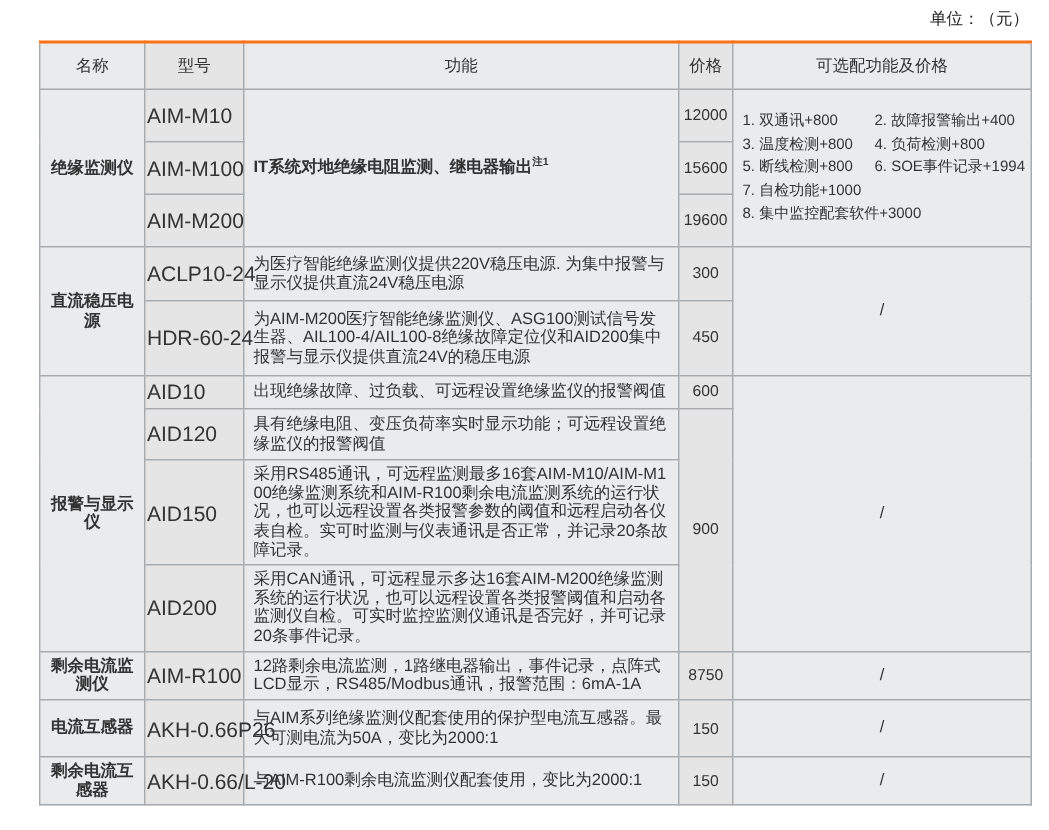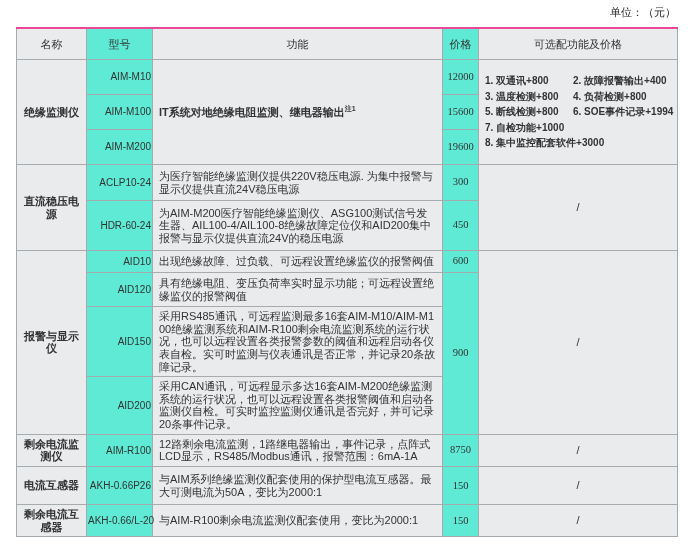--- a/index.html
+++ b/index.html
@@ -1,40 +1,40 @@
 <!DOCTYPE html>
 <html><head>
 <meta charset="utf-8">
 <style>
   html,body{margin:0;padding:0;}
   body{
     width:699px;height:553px;overflow:hidden;background:#ffffff;
     font-family:"Liberation Sans","DejaVu Sans",sans-serif;color:#333;
   }
-  .wrap{margin:5px 12px 0 16px;width:661px;}
+  .wrap{margin:5px 12px 0 26px;width:661px;}
   .unit{ text-align:right;font-size:11px;color:#222;margin:3px 1px 7px 0;}
   table{
     border-collapse:collapse;width:661px;table-layout:fixed;
-    border-top:2px solid #ec4899;
+    border-top:2px solid #f97316;
   }
   td,th{
     border:1px solid #a6abb0;
     font-size:11px;line-height:1.15;padding:3px 6px;
     vertical-align:middle;word-break:break-all;
   }
   tr.hdr th{font-weight:normal;height:26px;text-align:center;padding:2px;}
   .g{background:#e9ebed;}
-  .w{background:#5eead4;}
+  .w{background:#e5e5e5;}
   .center{text-align:center;font-weight:bold;}
-  .model{text-align:right;font-size:10px;white-space:nowrap;padding:2px 1px;}
-  .price{text-align:center;font-size:10.5px;padding:2px 1px;letter-spacing:0;font-family:Liberation Serif, serif;}
+  .model{text-align:left;font-size:14px;white-space:nowrap;padding:2px 1px;}
+  .price{text-align:center;font-size:10.5px;padding:2px 1px;letter-spacing:0;}
   .func{text-align:left;}
   sup{font-size:7px;vertical-align:super;}
   .optlist{padding:5px 6px;font-size:10px;line-height:1.55;}
-  .optline{display:block;white-space:nowrap;font-weight:bold;}
+  .optline{display:block;white-space:nowrap;}
   .optfirst{display:inline-block;width:88px;}
   .slash{text-align:center;}
 </style>
 </head>
 <body>
 
 <div class="wrap">
 
   <div class="unit">单位：（元）</div>
 

